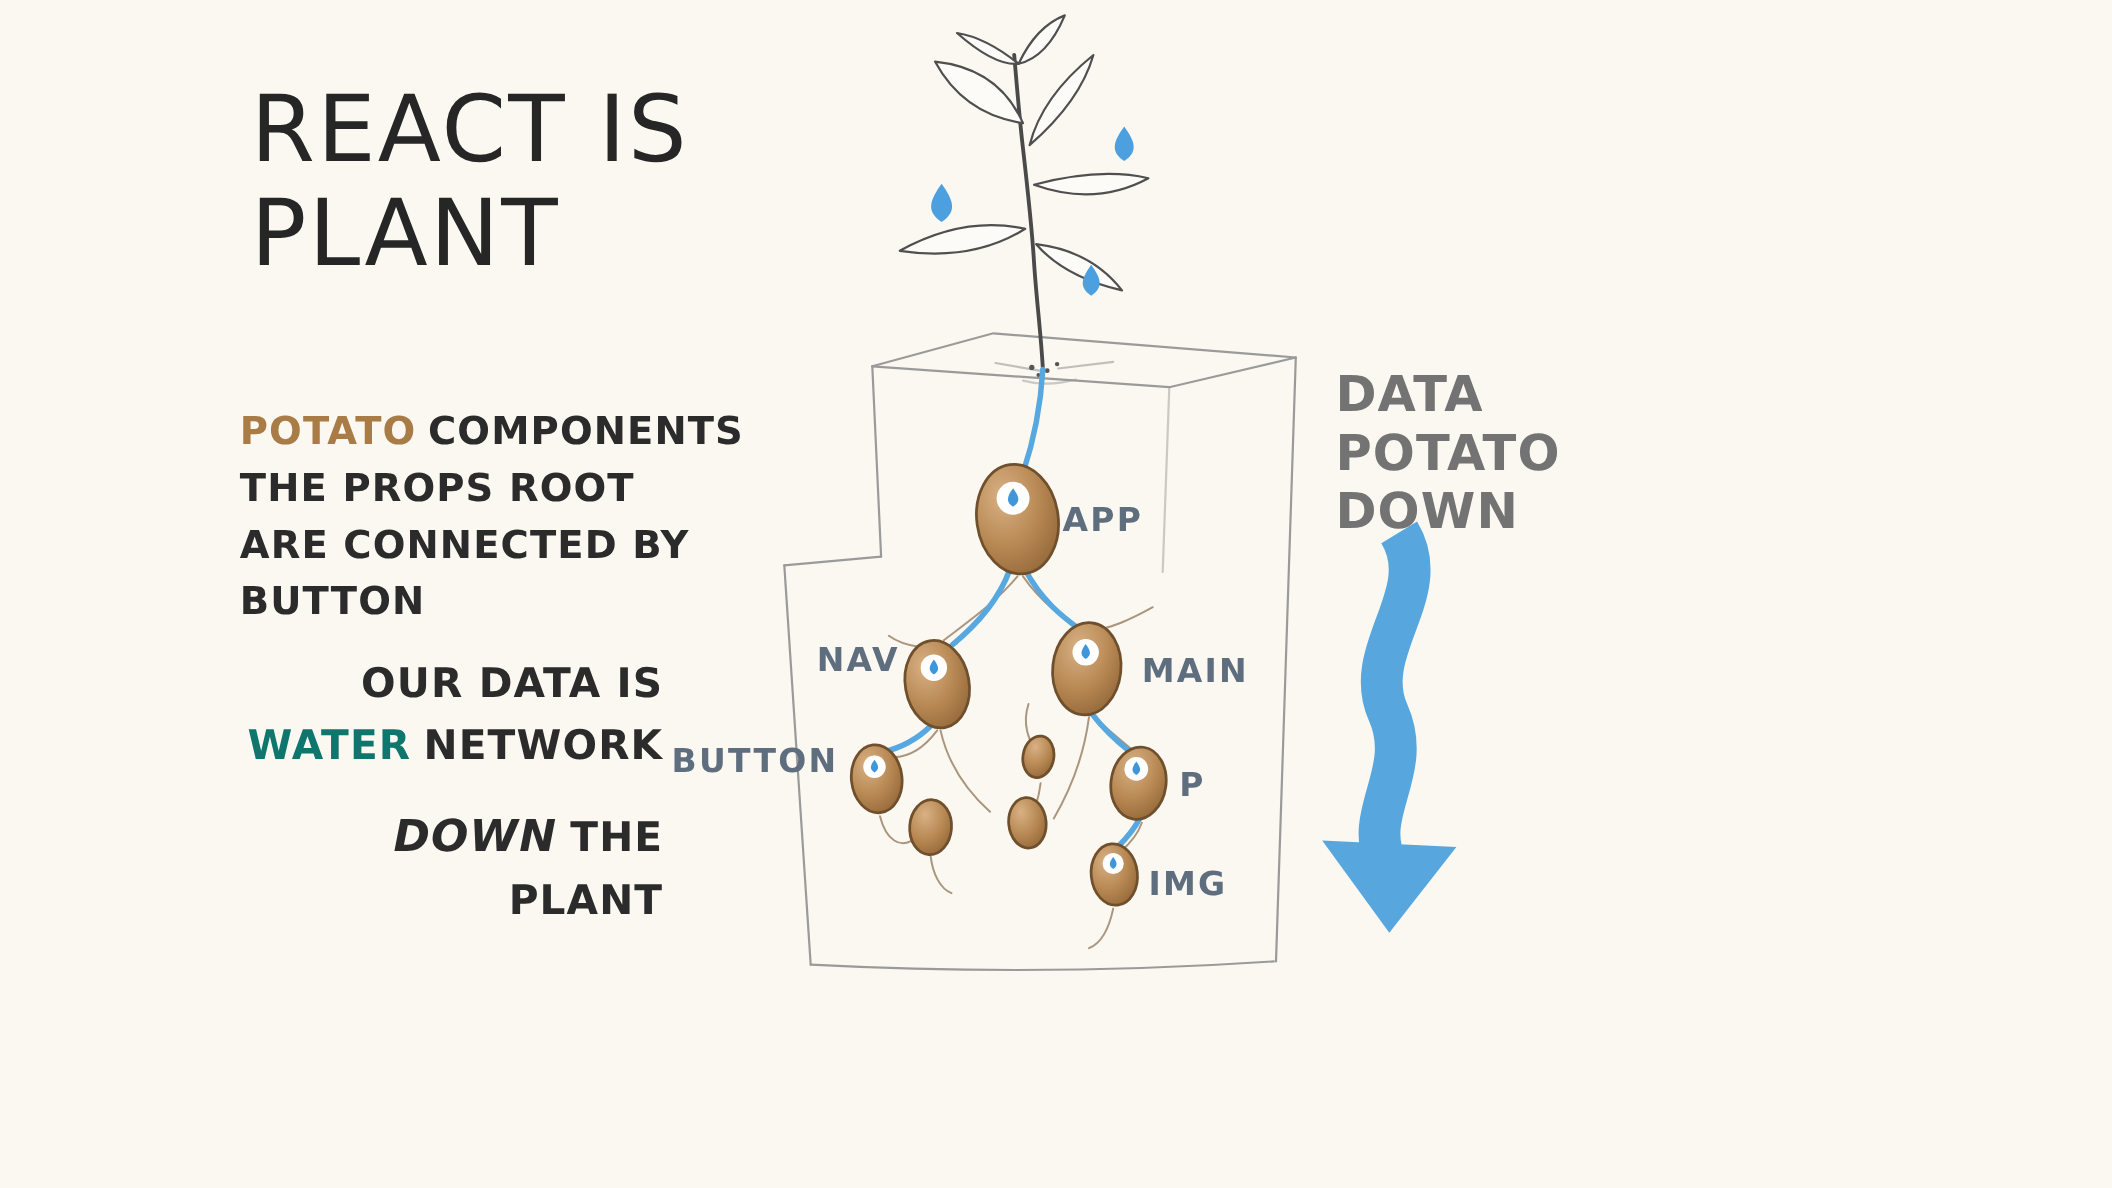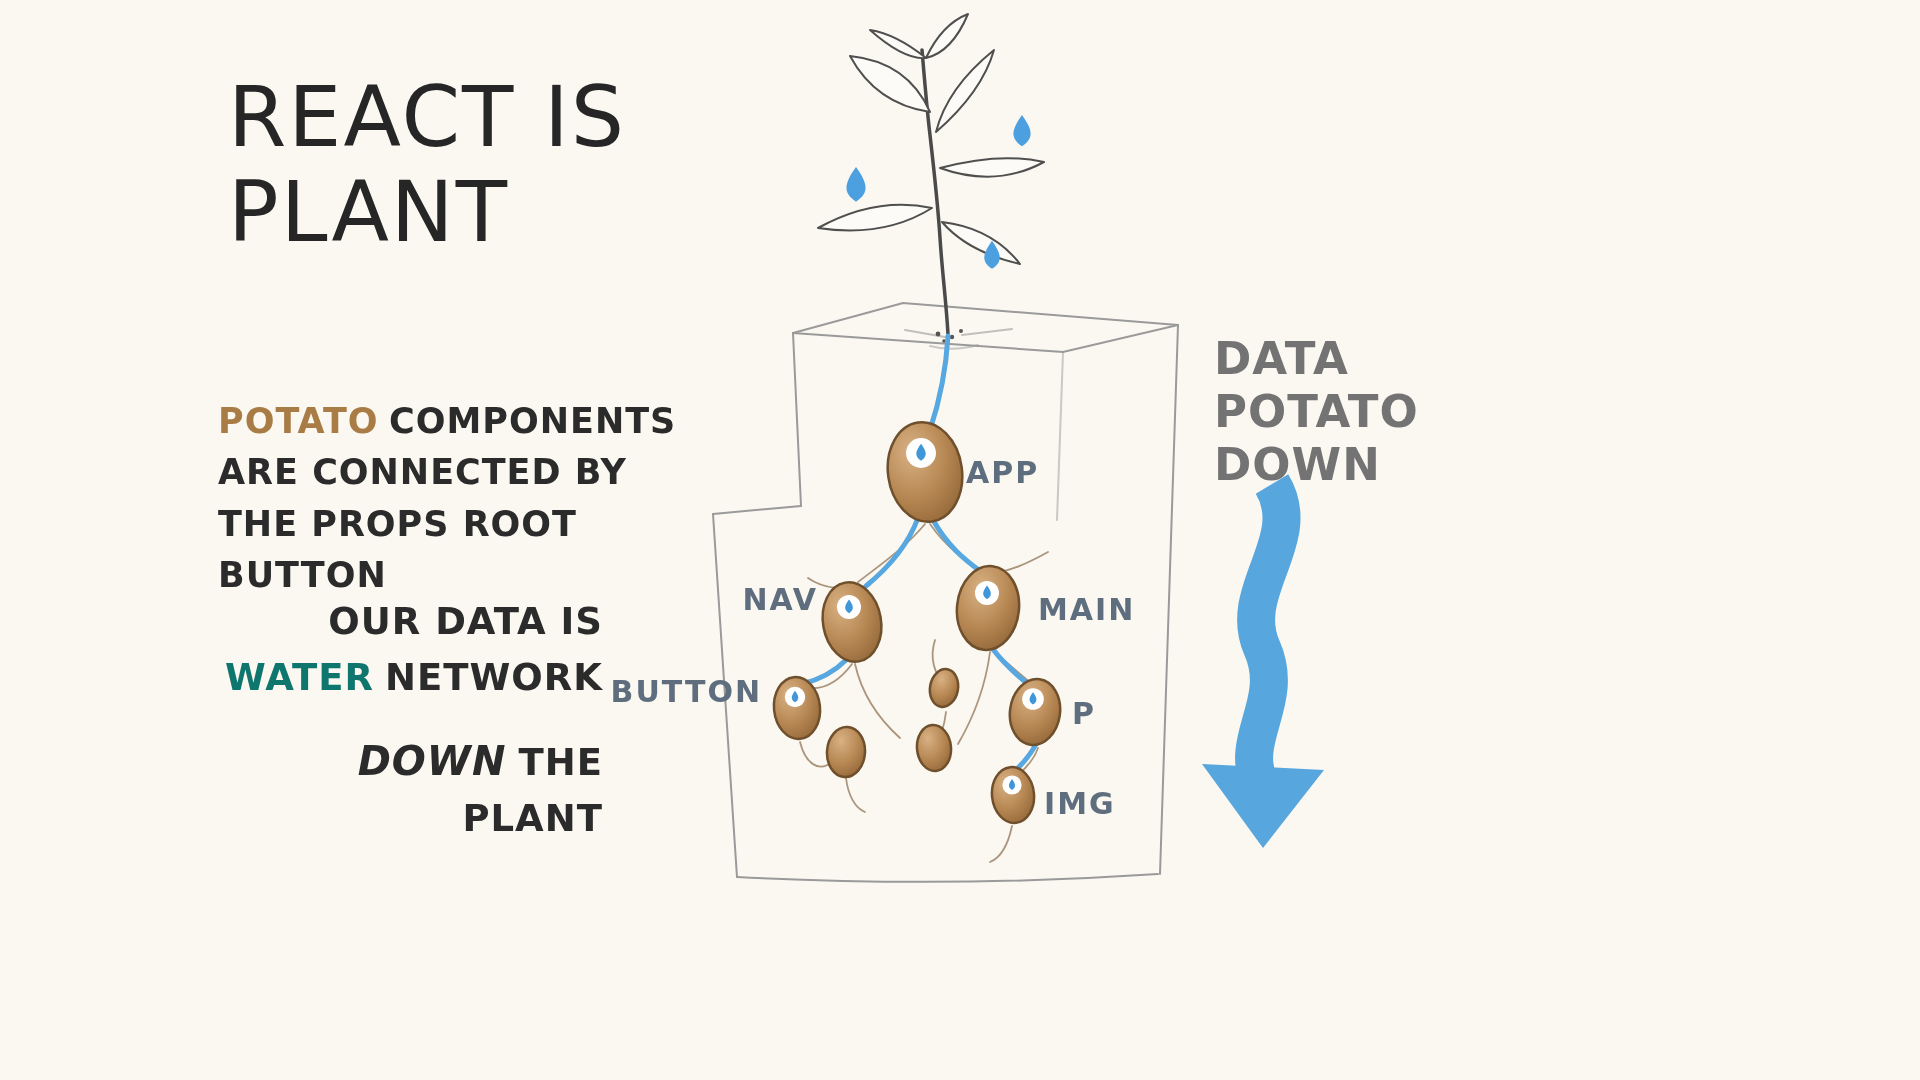--- a/index.html
+++ b/index.html
@@ -12,21 +12,21 @@
 
   
   .title{
     position:absolute;left:228px;top:70px;
     font-size:84px;font-weight:400;letter-spacing:2px;
     line-height:1.13;color:#262626;
   }
   .intro{
     position:absolute;left:218px;top:368px;
     font-size:35px;font-weight:700;letter-spacing:1px;
-    line-height:1.47;color:#2b2b2b;margin-top:28px;
+    line-height:1.47;color:#2b2b2b;
   }
   .intro .brown{color:#a9説7c45;}
   .brown{color:#a97c45;}
   .blue{color:#0f766e;}
   .gap{margin-right:0.3em;display:inline-block;}
   .data-text{
     position:absolute;left:225px;top:594px;
     font-size:37px;font-weight:700;letter-spacing:1px;
     line-height:1.5;color:#2b2b2b;text-align:right;
   }
@@ -180,22 +180,22 @@
 
   <div class="title">
     <div>REACT IS</div>
     <div>PLANT</div>
   </div>
 
   <div class="intro">
     <div>
       <span class="brown gap">POTATO</span><span>COMPONENTS</span>
     </div>
+    <div>THE PROPS ROOT</div>
     <div>ARE CONNECTED BY</div>
-    <div>THE PROPS ROOT</div>
     <div>BUTTON</div>
   </div>
 
   <div class="data-text">
     <div>OUR DATA IS</div>
     <div>
       <span class="blue gap">WATER</span><span>NETWORK</span>
     </div>
     <div class="indent1">
       <span class="down-word gap">DOWN</span><span>THE</span>

